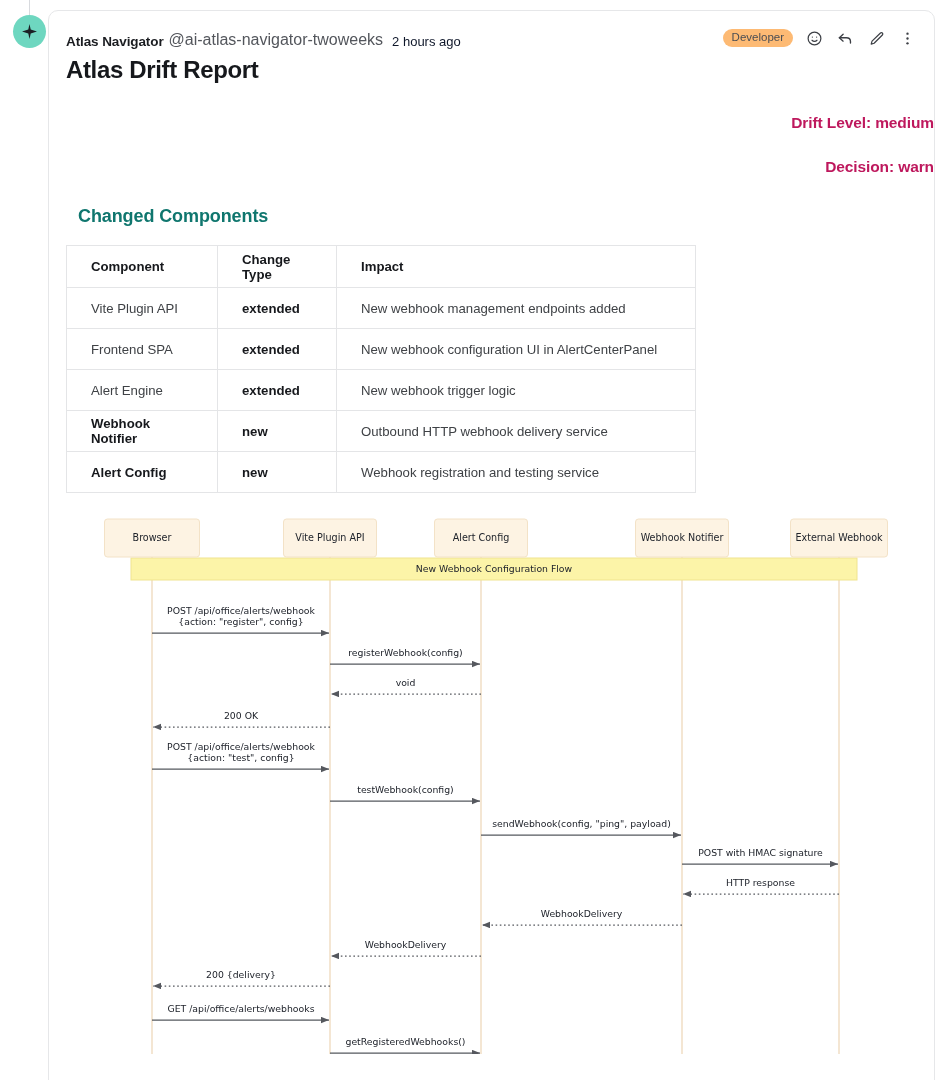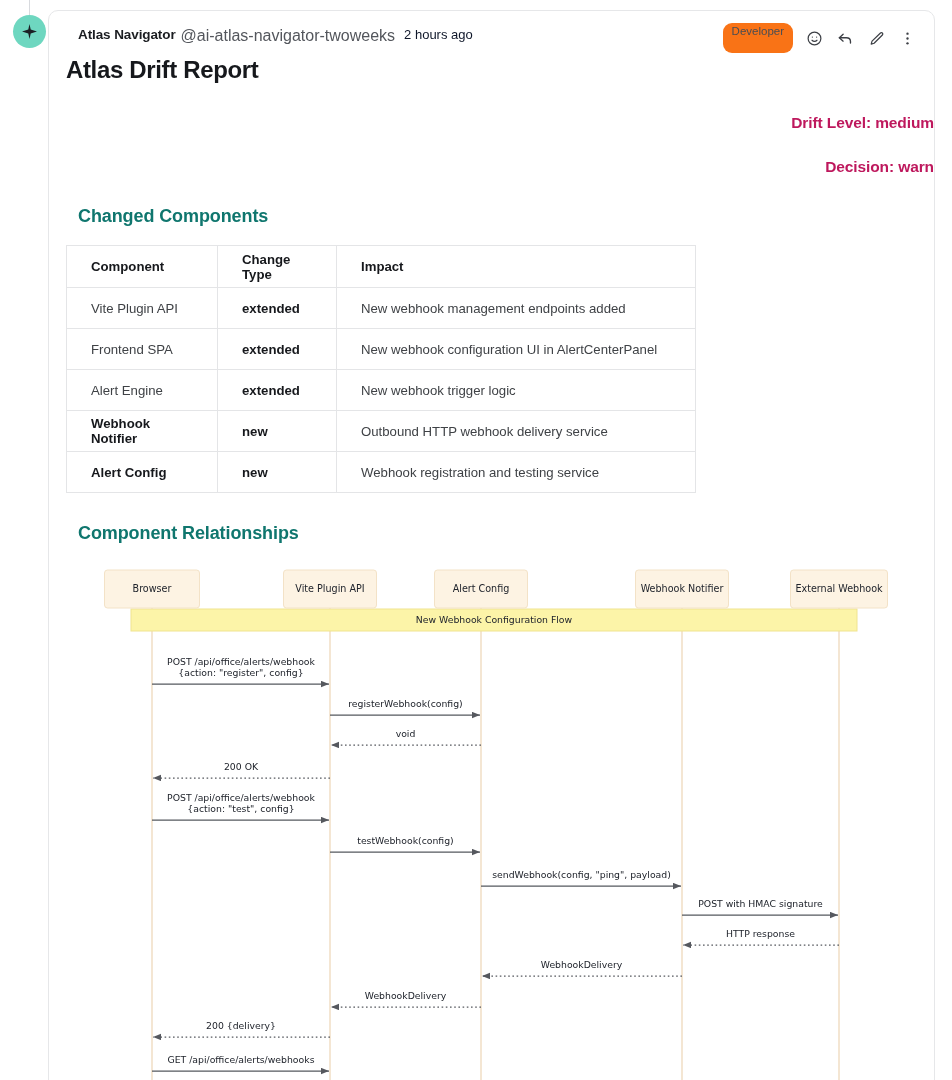--- a/index.html
+++ b/index.html
@@ -57,22 +57,21 @@
 
   .card-inner {
     padding: 16px 0 0 17px;
   }
 
   
   .meta-row {
     position: relative;
     height: 22px;
     display: flex;
-    align-items: flex-start;
-    margin-left: 12px;
+    align-items: flex-end;
   }
   .author {
     font-size: 13.5px;
     font-weight: bold;
     color: #1b1d21;
     letter-spacing: -0.1px;
   }
   .handle {
     font-size: 16px;
     color: #53565c;
@@ -87,25 +86,25 @@
   .meta-actions {
     position: absolute;
     right: 17px;
     top: 0;
     height: 22px;
     display: flex;
     align-items: center;
     gap: 11px;
   }
   .role-badge {
-    background: #f97316;
+    background: #fdba74;
     color: #4a4d53;
     font-size: 11.5px;
     border-radius: 9px;
-    padding: 3px 9px 16px 9px;
+    padding: 3px 9px 4px 9px;
     line-height: 1;
   }
   .icon-btn {
     width: 20px;
     height: 20px;
     display: flex;
     align-items: center;
     justify-content: center;
     color: #3c3f45;
     cursor: pointer;
@@ -289,21 +288,20 @@
             <td>Outbound HTTP webhook delivery service</td>
           </tr>
           <tr>
             <td class="t-comp strong">Alert Config</td>
             <td class="t-type">new</td>
             <td>Webhook registration and testing service</td>
           </tr>
         </tbody>
       </table>
 
-      <h3 class="section">Component Relationships</h3>
 
       <div class="seq-wrap">
         <svg id="seq-svg" width="870" height="545" viewBox="0 0 870 545">
           <defs>
             <marker id="arrowSolid" markerWidth="9" markerHeight="9" refX="8" refY="3.2" orient="auto" markerUnits="userSpaceOnUse">
               <path d="M0,0 L8,3.2 L0,6.4 z" fill="#55585e"></path>
             </marker>
             <marker id="arrowSolidL" markerWidth="9" markerHeight="9" refX="8" refY="3.2" orient="auto" markerUnits="userSpaceOnUse">
               <path d="M0,0 L8,3.2 L0,6.4 z" fill="#55585e"></path>
             </marker>

